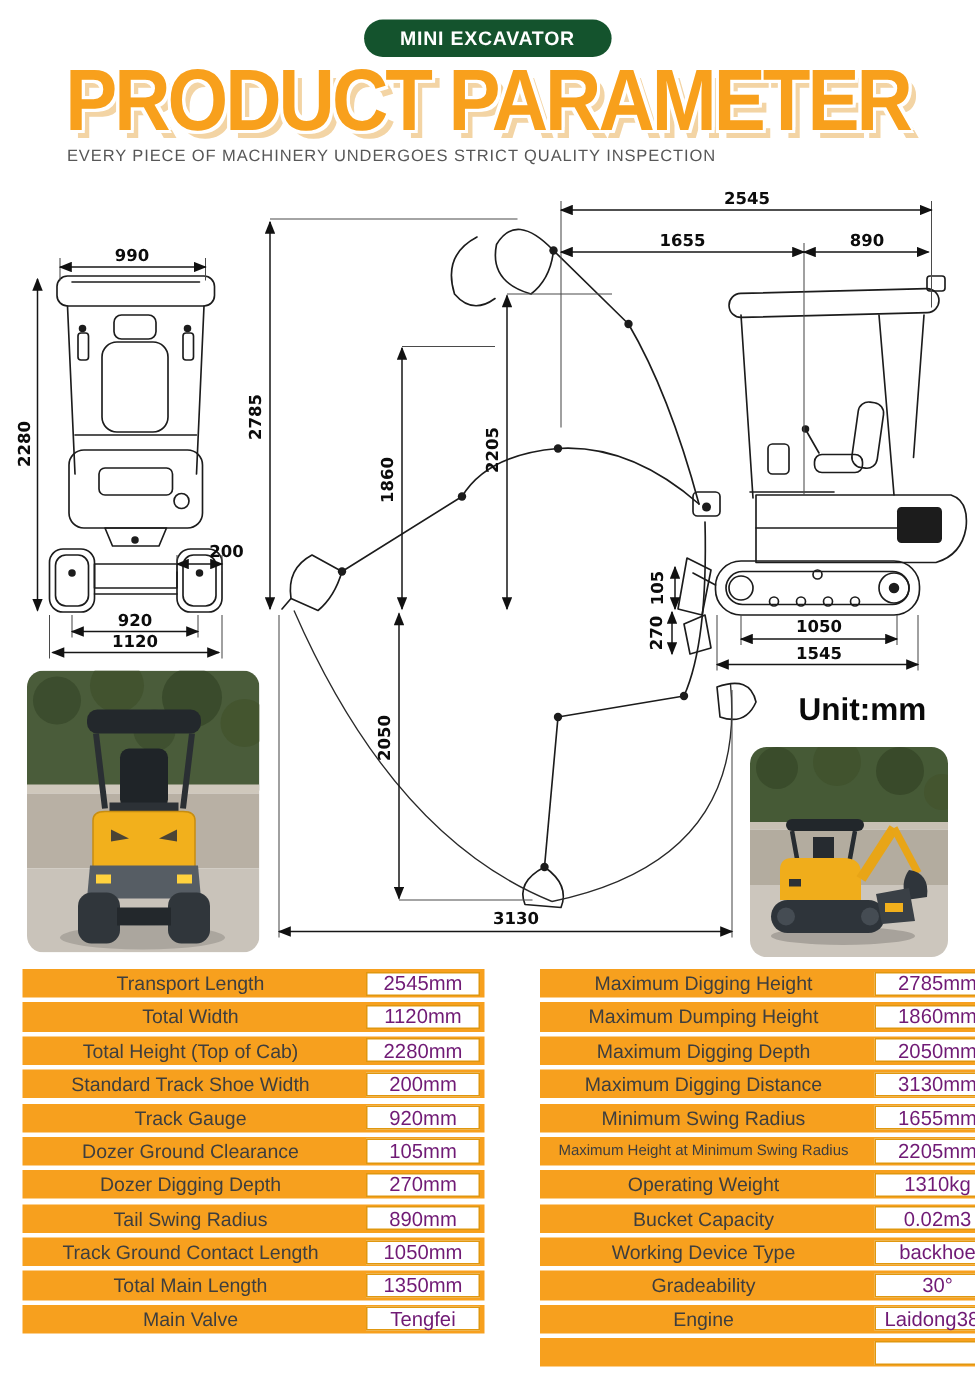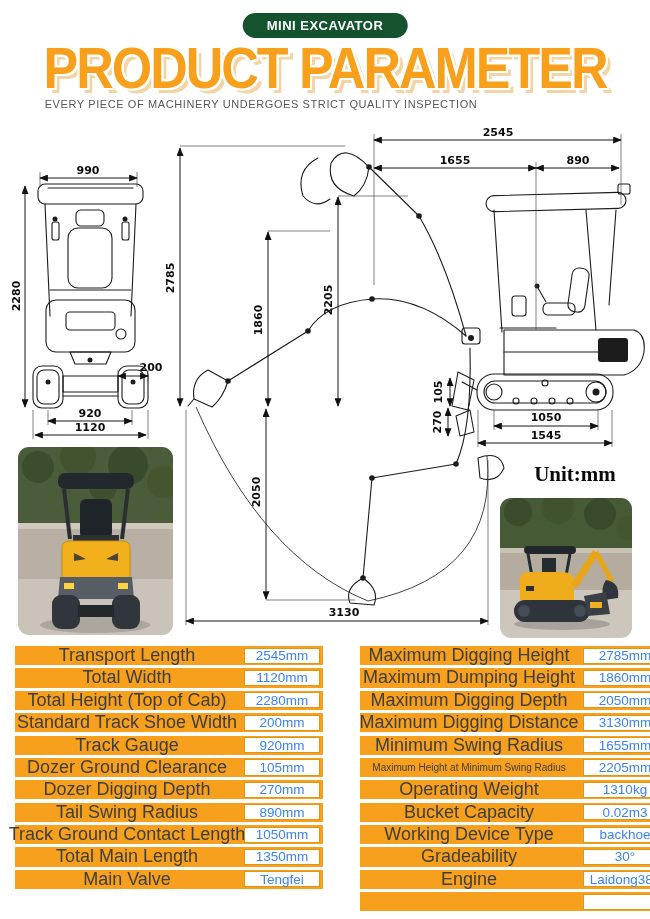--- a/index.html
+++ b/index.html
@@ -29,43 +29,43 @@
   
   svg.drawing{position:absolute;top:0;left:0;}
   .art{stroke:#1c1c1c;stroke-width:1.1;fill:none;stroke-linecap:round;stroke-linejoin:round;}
   .art .fl{fill:#1c1c1c;stroke:none;}
   .dim line{stroke:#161616;stroke-width:1;}
   .ext line{stroke:#4a4a4a;stroke-width:.7;}
   .arc{stroke:#2a2a2a;stroke-width:.9;fill:none;}
   .dimtxt{font-family:"DejaVu Sans",sans-serif;font-size:11px;font-weight:bold;fill:#0c0c0c;text-anchor:middle;}
   .unit{
     position:absolute;left:515px;top:462px;width:120px;text-align:center;
-    font-size:21px;font-weight:bold;color:#0a0a0a;font-family:Liberation Serif, serif;
+    font-size:21px;font-weight:bold;color:#0a0a0a;
   }
   
   .photo{position:absolute;border-radius:11px;overflow:hidden;}
   .photo-rear{left:18px;top:447px;width:155px;height:188px;}
   .photo-side{left:500px;top:498px;width:132px;height:140px;}
   
   .speccol{position:absolute;top:646px;display:flex;flex-direction:column;gap:3.2px;}
   .col-left{left:15px;width:308px;}
   .col-right{left:332px;width:310px;padding-left:28px;}
   .row{position:relative;height:19.2px;background:#F7A01E;}
   .lbl{
     position:absolute;left:0;top:0;bottom:0;right:84px;
     display:flex;align-items:center;justify-content:center;
-    font-size:18px;color:#3E3E3E;white-space:nowrap;
+    font-size:13px;color:#3E3E3E;white-space:nowrap;
   }
   .col-right .lbl{right:92px;}
   .row.small .lbl{font-size:10px;text-align:center;}
   .val{
     position:absolute;right:3px;top:1.5px;bottom:1.5px;width:74px;
     background:#fff;border:1px solid #E0970F;
     display:flex;align-items:center;justify-content:center;
-    font-size:13.5px;color:#3b82f6;white-space:nowrap;text-align:center;
+    font-size:13.5px;color:#701a75;white-space:nowrap;text-align:center;
   }
   .col-right .val{width:82px;}
 </style>
 </head>
 <body>
 
 <div class="badge">MINI EXCAVATOR</div>
 <div class="title">PRODUCT PARAMETER</div>
 <div class="subtitle">EVERY PIECE OF MACHINERY UNDERGOES STRICT QUALITY INSPECTION</div>
 

